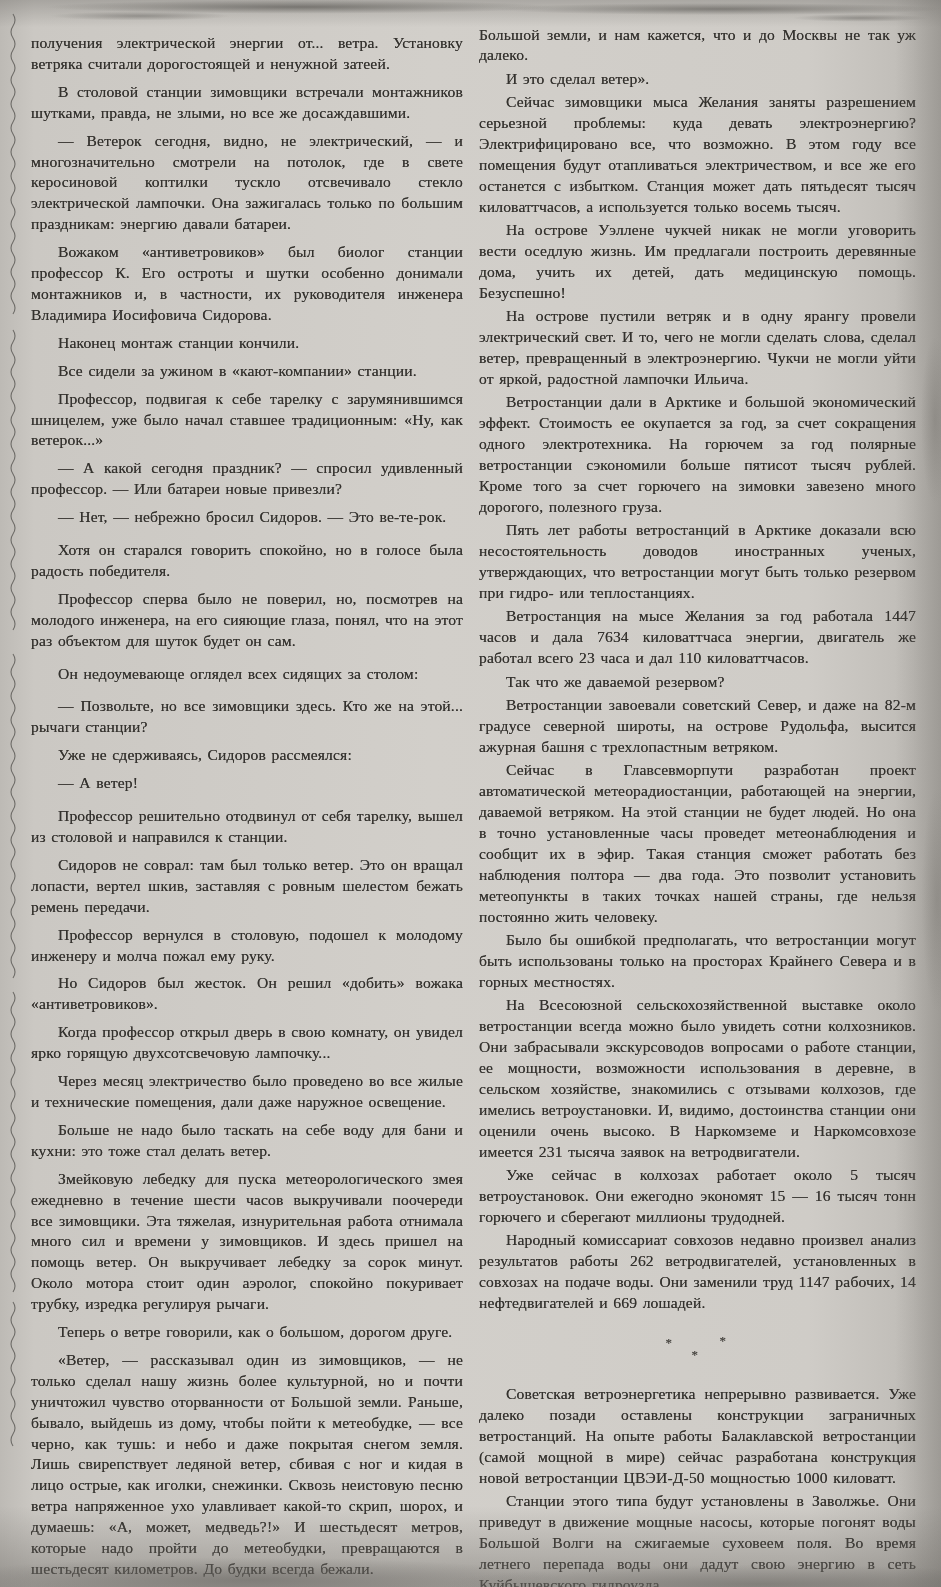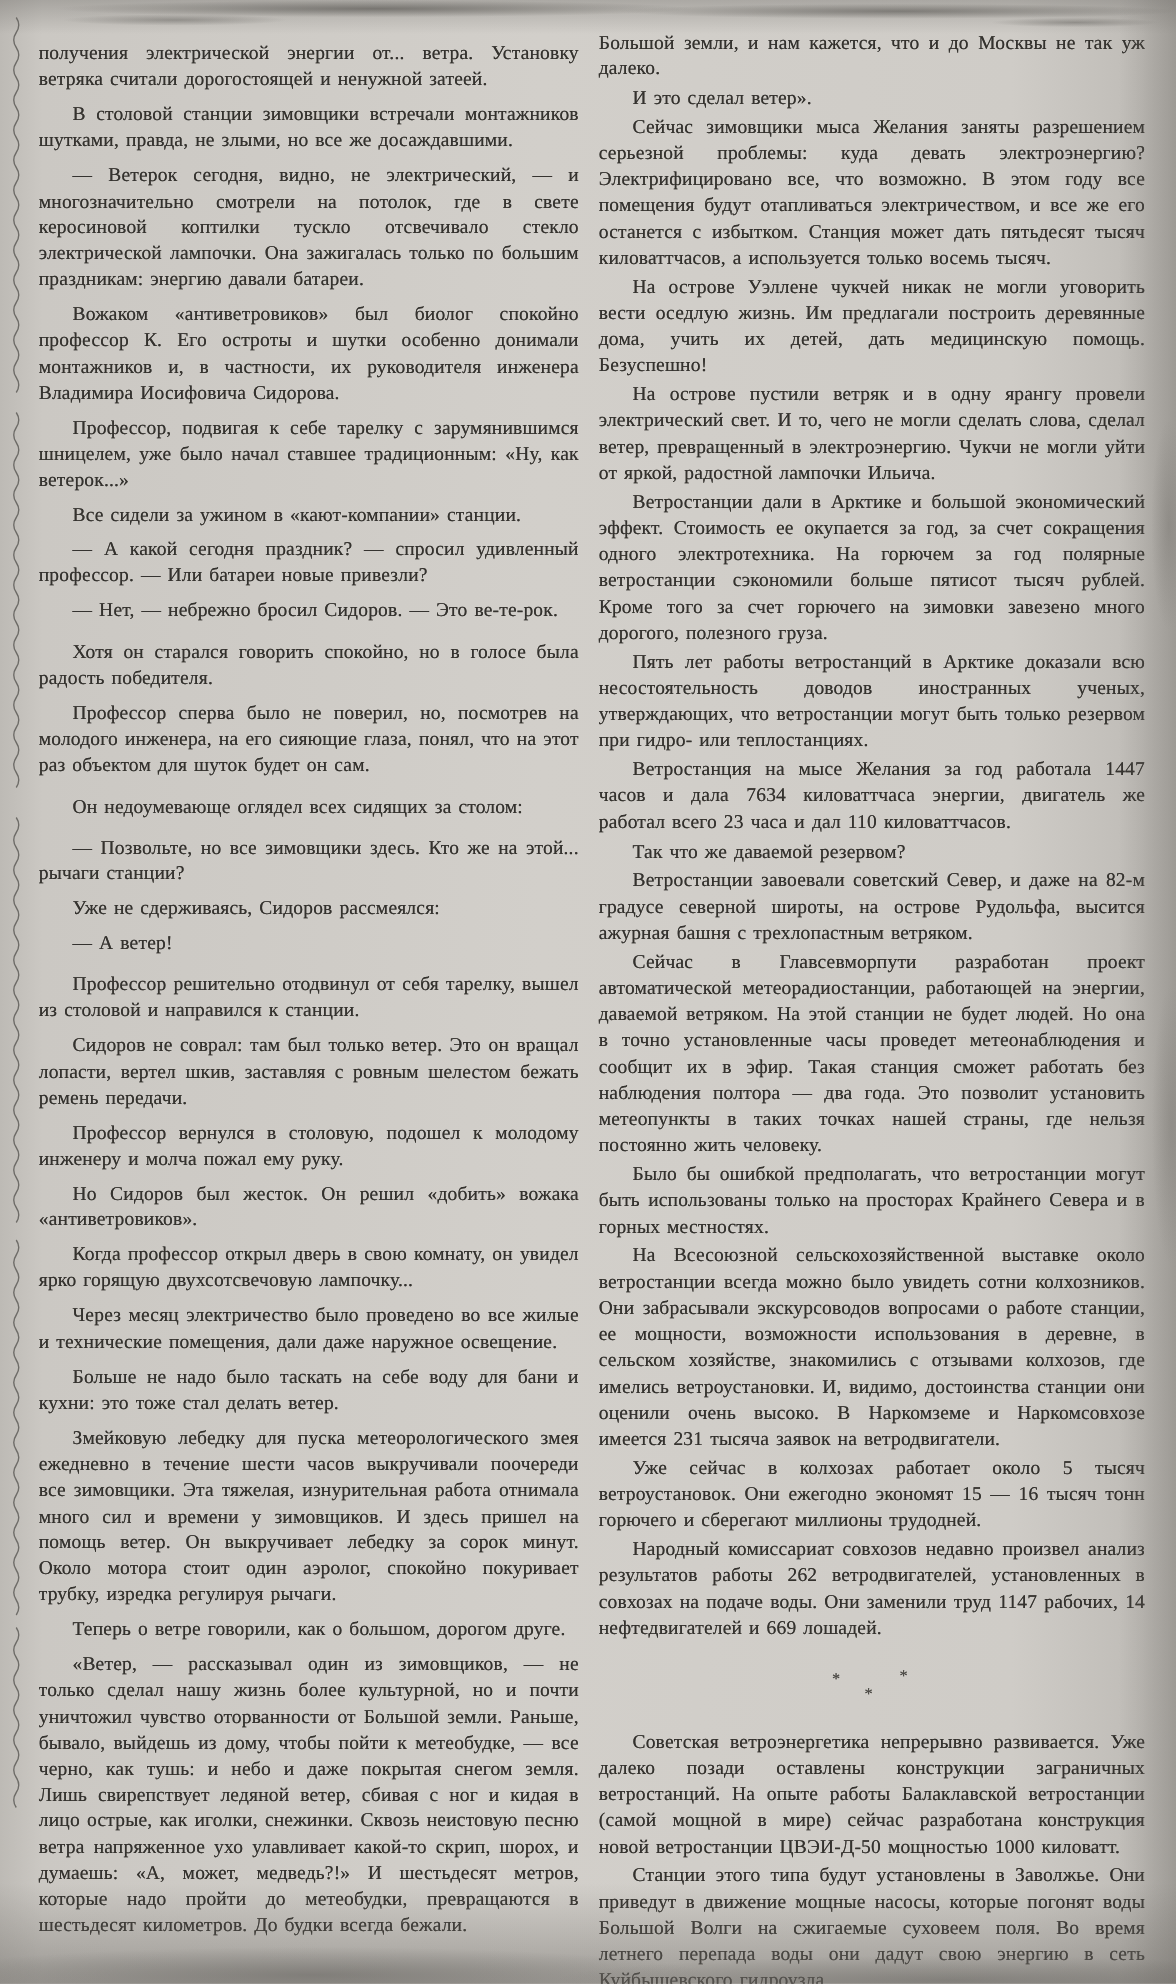--- a/index.html
+++ b/index.html
@@ -71,23 +71,24 @@
 <div class="page">
   <div class="top-smudge"></div>
   <svg class="wavy" width="32" height="1587">
     <path id="wavy-path" fill="none" stroke-width="1.1" d="M 13 14 Q 17 20 13 26 Q 9 32 13 38 Q 17 44 13 50 Q 9 56 13 62 Q 17 68 13 74 Q 9 80 13 86 Q 17 92 13 98 Q 9 104 13 110 Q 17 116 13 122 Q 9 128 13 134 Q 17 140 13 146 Q 9 152 13 158 Q 17 164 13 170 Q 9 176 13 182 Q 17 188 13 194 Q 9 200 13 206 Q 17 212 13 218 Q 9 224 13 230 Q 17 236 13 242 Q 9 248 13 254 Q 17 260 13 266 Q 9 272 13 278 Q 17 284 13 290 Q 9 296 13 302 Q 17 308 13 314 M 13 330 Q 17 336 13 342 Q 9 348 13 354 Q 17 360 13 366 Q 9 372 13 378 Q 17 384 13 390 Q 9 396 13 402 Q 17 408 13 414 Q 9 420 13 426 Q 17 432 13 438 Q 9 444 13 450 Q 17 456 13 462 Q 9 468 13 474 Q 17 480 13 486 Q 9 492 13 498 Q 17 504 13 510 Q 9 516 13 522 Q 17 528 13 534 Q 9 540 13 546 Q 17 552 13 558 Q 9 564 13 570 Q 17 576 13 582 Q 9 588 13 594 Q 17 600 13 606 Q 9 612 13 618 Q 17 624 13 630 M 13 654 Q 17 660 13 666 Q 9 672 13 678 Q 17 684 13 690 Q 9 696 13 702 Q 17 708 13 714 Q 9 720 13 726 Q 17 732 13 738 Q 9 744 13 750 Q 17 756 13 762 Q 9 768 13 774 Q 17 780 13 786 Q 9 792 13 798 Q 17 804 13 810 Q 9 816 13 822 Q 17 828 13 834 Q 9 840 13 846 Q 17 852 13 858 Q 9 864 13 870 Q 17 876 13 882 Q 9 888 13 894 Q 17 900 13 906 Q 9 912 13 918 Q 17 924 13 930 Q 9 936 13 942 Q 17 948 13 954 Q 9 960 13 966 Q 17 972 13 978 M 13 992 Q 17 998 13 1004 Q 9 1010 13 1016 Q 17 1022 13 1028 Q 9 1034 13 1040 Q 17 1046 13 1052 Q 9 1058 13 1064 Q 17 1070 13 1076 Q 9 1082 13 1088 Q 17 1094 13 1100 Q 9 1106 13 1112 Q 17 1118 13 1124 Q 9 1130 13 1136 Q 17 1142 13 1148 Q 9 1154 13 1160 Q 17 1166 13 1172 Q 9 1178 13 1184 Q 17 1190 13 1196 Q 9 1202 13 1208 Q 17 1214 13 1220 Q 9 1226 13 1232 Q 17 1238 13 1244 Q 9 1250 13 1256 Q 17 1262 13 1268 Q 9 1274 13 1280 Q 17 1286 13 1292 M 13 1302 Q 17 1308 13 1314 Q 9 1320 13 1326 Q 17 1332 13 1338 Q 9 1344 13 1350 Q 17 1356 13 1362 Q 9 1368 13 1374 Q 17 1380 13 1386 Q 9 1392 13 1398 Q 17 1404 13 1410 Q 9 1416 13 1422 Q 17 1428 13 1434 Q 9 1440 13 1446 " stroke="#6e6c68"></path>
   </svg>
 
   <div class="col col-left" id="left-col" lang="ru" style="color: rgb(52, 50, 46);">
       <p class="noind">получения электрической энергии от... ветра. Установку ветряка считали дорогостоящей и ненужной затеей.</p>
       <p>В столовой станции зимовщики встречали монтажников шутками, правда, не злыми, но все же досаждавшими.</p>
       <p>— Ветерок сегодня, видно, не электрический, — и многозначительно смотрели на потолок, где в свете керосиновой коптилки тускло отсвечивало стекло электрической лампочки. Она зажигалась только по большим праздникам: энергию давали батареи.</p>
-      <p>Вожаком «антиветровиков» был биолог спокойно профессор К. Его остроты и шутки особенно донимали монтажников и, в частности, их руководителя инженера Владимира Иосифовича Сидорова.</p>
+      <p>Вожаком «антиветровиков» был биолог станции профессор К. Его остроты и шутки особенно донимали монтажников и, в частности, их руководителя инженера Владимира Иосифовича Сидорова.</p>
+      <p>Наконец монтаж станции кончили.</p>
+      <p>Все сидели за ужином в «кают-компании» станции.</p>
       <p>Профессор, подвигая к себе тарелку с зарумянившимся шницелем, уже было начал ставшее традиционным: «Ну, как ветерок...»</p>
-      <p>Все сидели за ужином в «кают-компании» станции.</p>
       <p>— А какой сегодня праздник? — спросил удивленный профессор. — Или батареи новые привезли?</p>
       <p>— Нет, — небрежно бросил Сидоров. — Это ве-те-рок.</p>
       <p class="tight">Хотя он старался говорить спокойно, но в голосе была радость победителя.</p>
       <p>Профессор сперва было не поверил, но, посмотрев на молодого инженера, на его сияющие глаза, понял, что на этот раз объектом для шуток будет он сам.</p>
       <p class="tight">Он недоумевающе оглядел всех сидящих за столом:</p>
       <p class="tight">— Позвольте, но все зимовщики здесь. Кто же на этой... рычаги станции?</p>
       <p>Уже не сдерживаясь, Сидоров рассмеялся:</p>
       <p>— А ветер!</p>
       <p class="tight">Профессор решительно отодвинул от себя тарелку, вышел из столовой и направился к станции.</p>
       <p>Сидоров не соврал: там был только ветер. Это он вращал лопасти, вертел шкив, заставляя с ровным шелестом бежать ремень передачи.</p>

